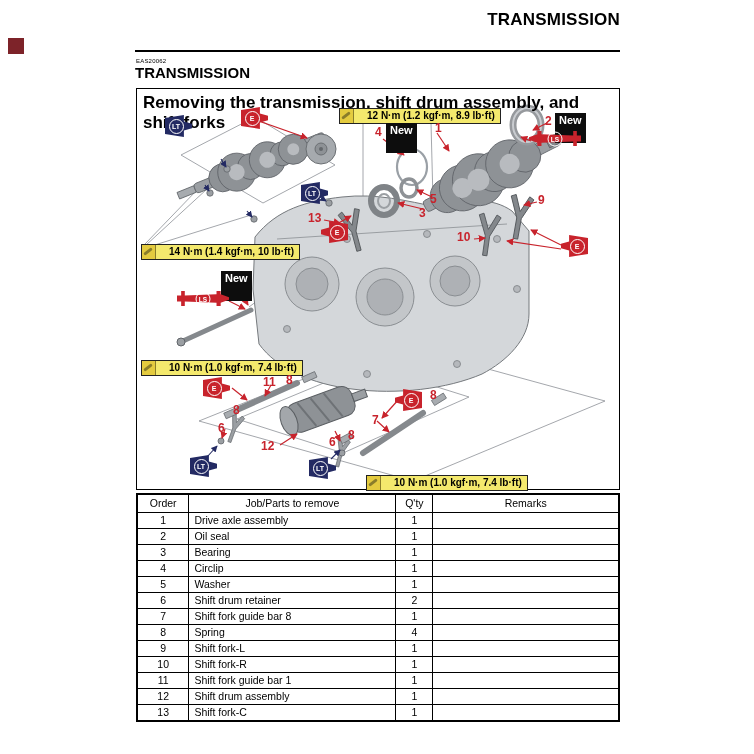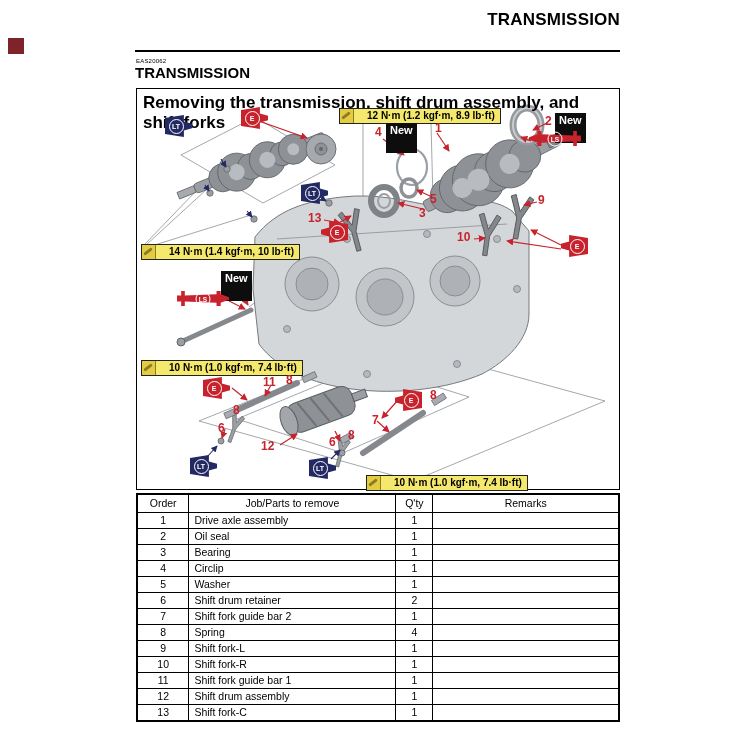--- a/index.html
+++ b/index.html
@@ -371,21 +371,21 @@
           <td class="c-remarks"></td>
         </tr>
       <tr>
           <td class="c-order">6</td>
           <td class="c-job">Shift drum retainer</td>
           <td class="c-qty">2</td>
           <td class="c-remarks"></td>
         </tr>
       <tr>
           <td class="c-order">7</td>
-          <td class="c-job">Shift fork guide bar 2</td>
+          <td class="c-job">Shift fork guide bar 8</td>
           <td class="c-qty">1</td>
           <td class="c-remarks"></td>
         </tr>
       <tr>
           <td class="c-order">8</td>
           <td class="c-job">Spring</td>
           <td class="c-qty">4</td>
           <td class="c-remarks"></td>
         </tr>
       <tr>

